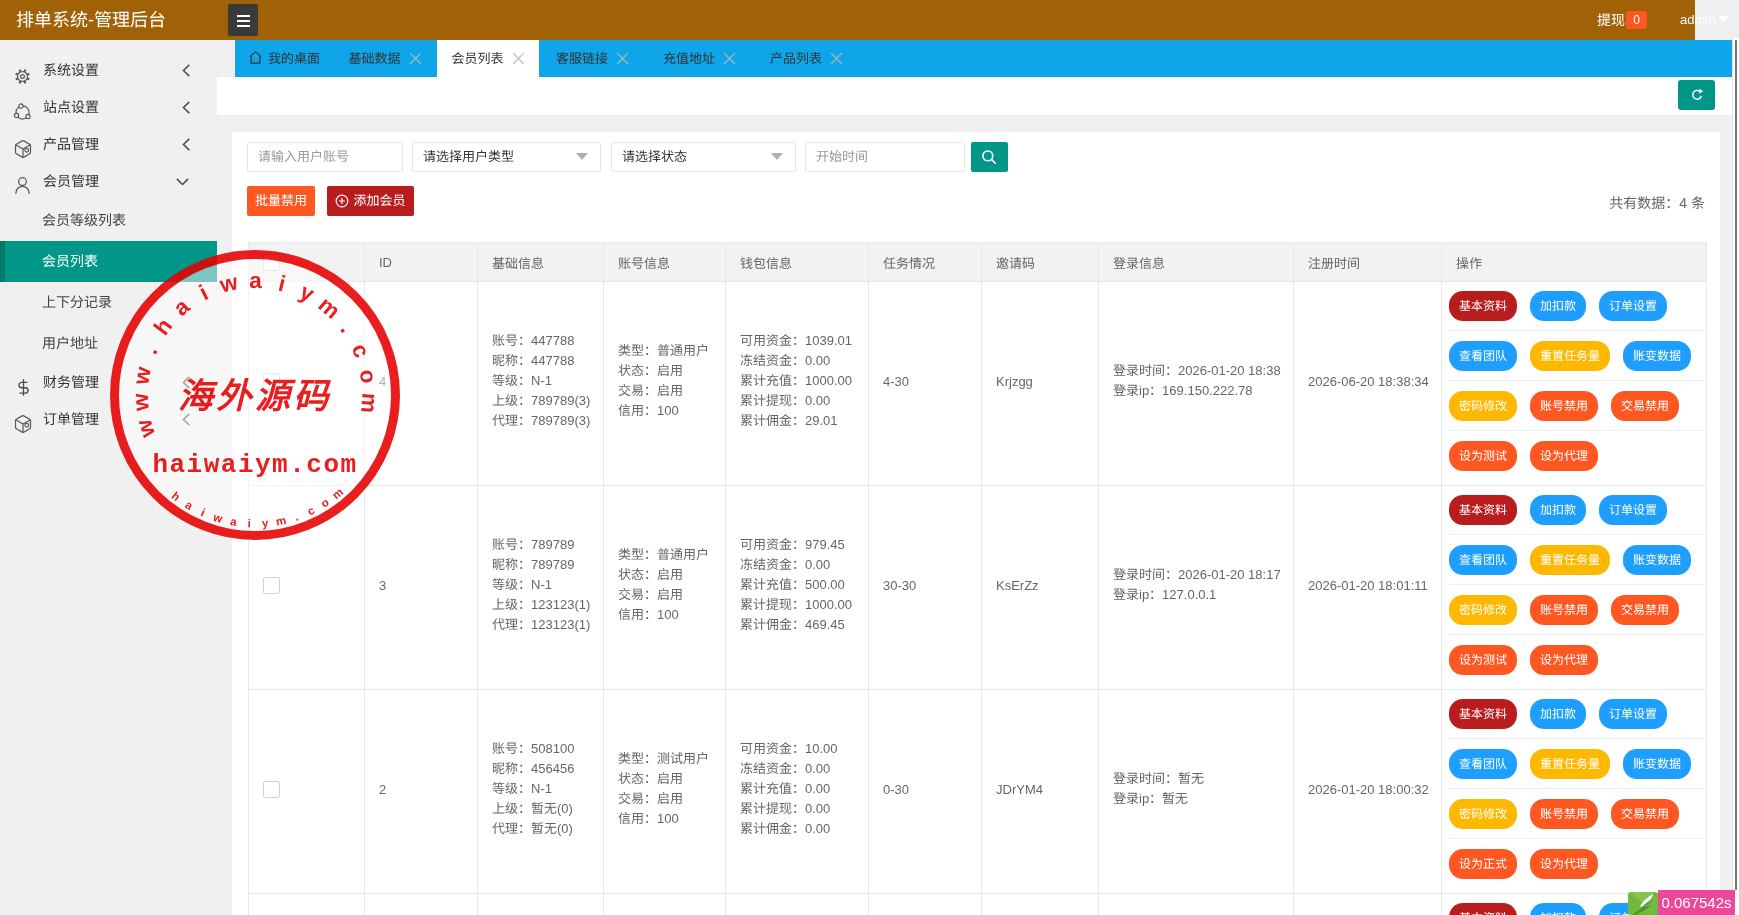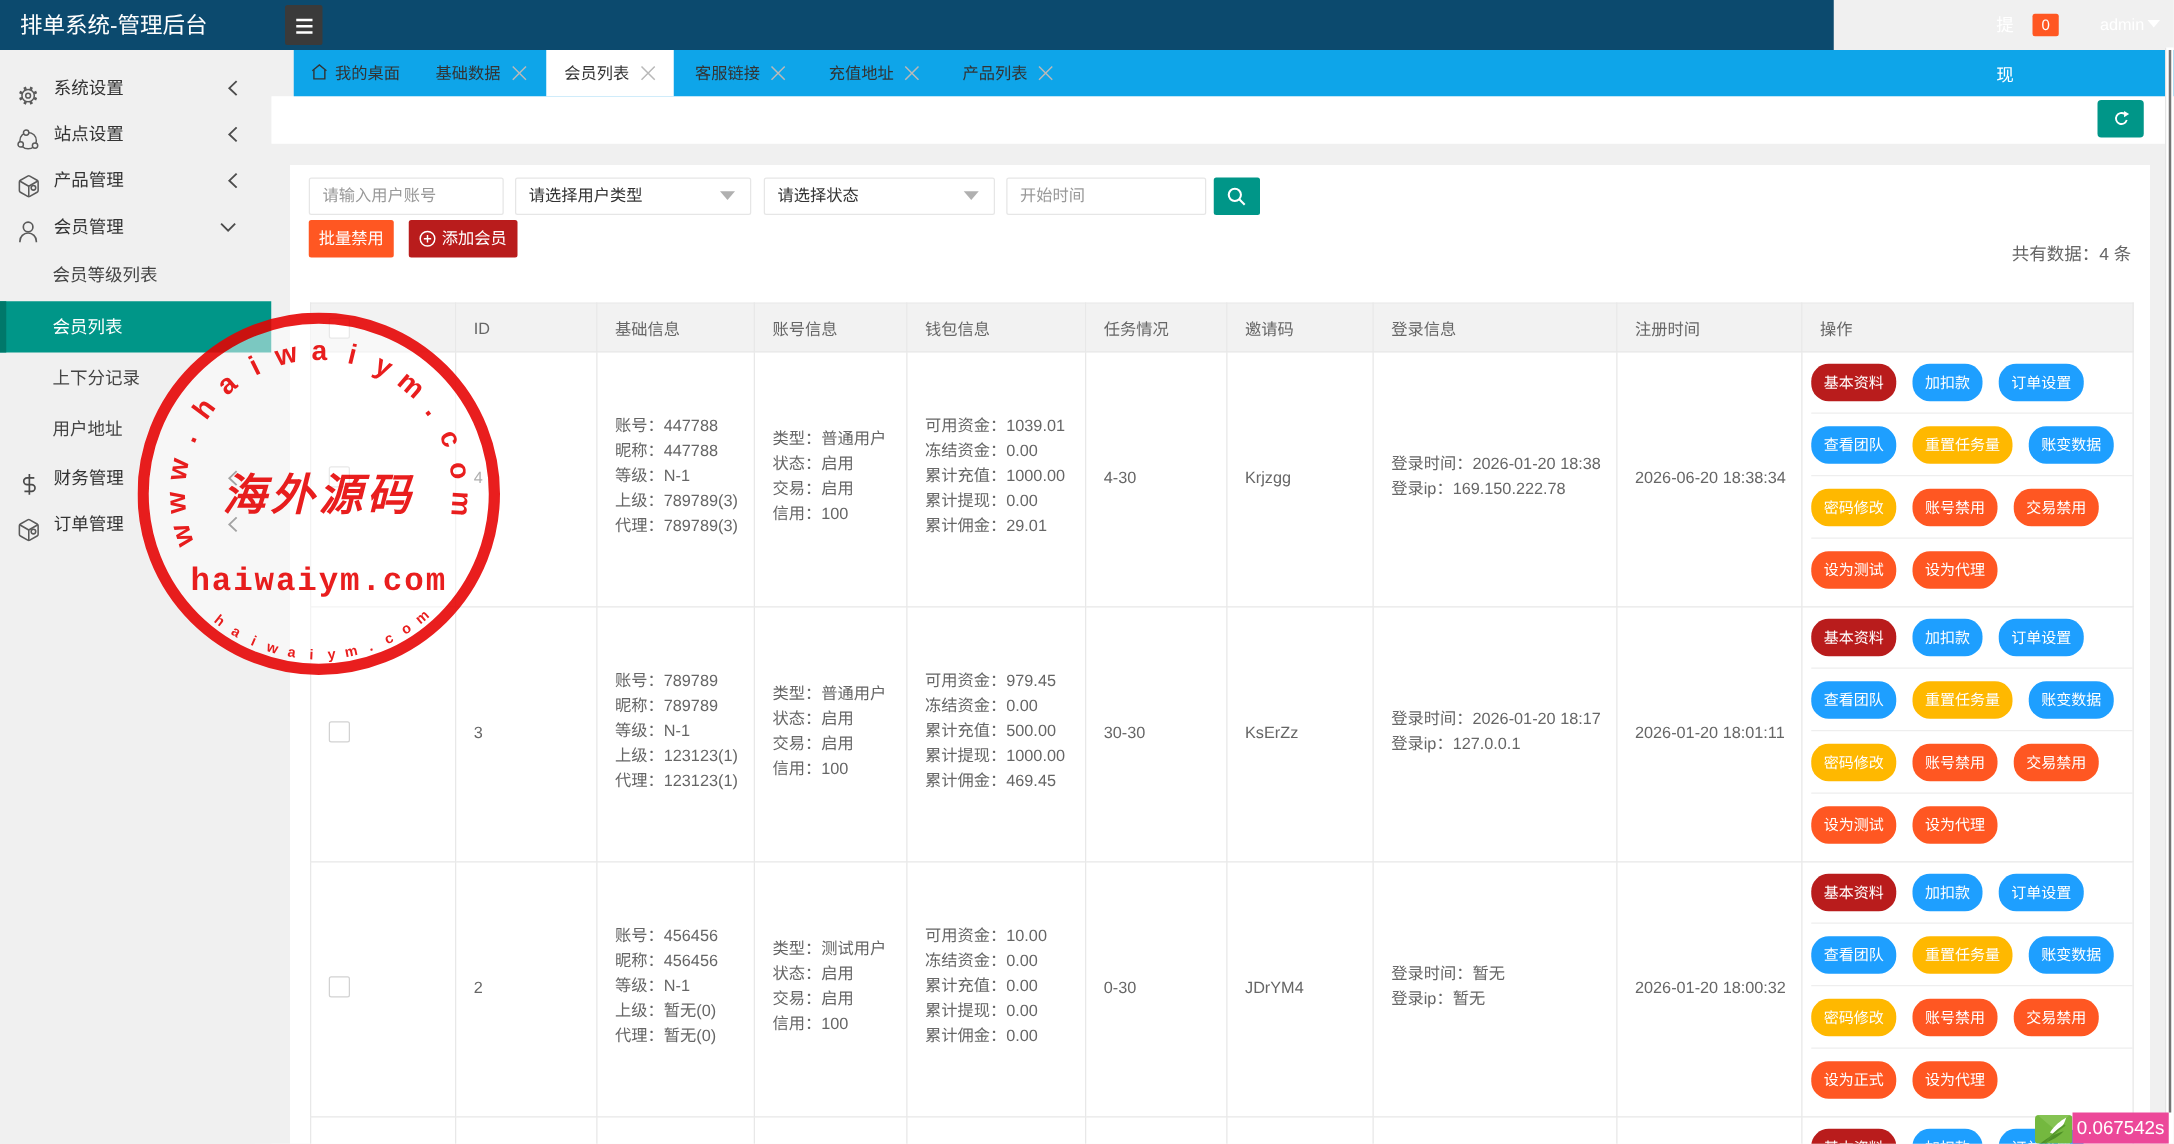--- a/index.html
+++ b/index.html
@@ -1,20 +1,20 @@
 <!DOCTYPE html>
 <html lang="zh-CN"><head>
 <meta charset="utf-8">
 <title>排单系统-管理后台</title>
 <style>
 *{margin:0;padding:0;box-sizing:border-box}
 html,body{width:1739px;height:915px;overflow:hidden}
 body{font-family:"Liberation Sans",sans-serif;background:#f0f0f0;position:relative;font-size:14px;color:#333}
 
-.top{position:absolute;left:0;top:0;width:1467px;height:40px;background:#0c4a6e;z-index:30}
+.top{position:absolute;left:0;top:0;width:1695px;height:40px;background:#a16207;z-index:30}
 .logo{position:absolute;left:16px;top:0;line-height:40px;color:#fff;font-size:18px;font-weight:500}
 .burger{position:absolute;left:228px;top:4px;width:30px;height:32px;background:#3a3a3a;border-radius:2px}
 .burger i{position:absolute;left:9px;width:13px;height:2px;background:#fff}
 .tx{position:absolute;top:0;line-height:40px;color:#fff;font-size:14px}
 .badge{position:absolute;left:1626px;top:11px;width:21px;height:18px;background:#ff5722;border-radius:2px;color:#fff;font-size:12px;text-align:center;line-height:18px}
 .caret{position:absolute;left:1718px;top:16px;width:0;height:0;border:5.5px solid transparent;border-top:6.5px solid #fff}
 
 .side{position:absolute;left:0;top:40px;width:217px;height:875px;background:#f0f0f0;z-index:5}
 .mi{position:relative;height:37px;line-height:37px;color:#333;font-size:14px}
 .mi .ic{position:absolute;left:14px;top:10px;width:17px;height:17px}
@@ -29,21 +29,21 @@
 .tab.on{background:#fff}
 
 .bar{position:absolute;left:217px;top:77px;width:1517px;height:38px;background:#fff;z-index:4}
 .refresh{position:absolute;left:1461px;top:3px;width:37px;height:30px;background:#009688;border-radius:3px}
 
 .card{position:absolute;left:232px;top:132px;width:1488px;height:900px;background:#fff;z-index:3}
 .inp{position:absolute;top:10px;height:30px;border:1px solid #e6e6e6;border-radius:2px;background:#fff;color:#999;font-size:13px;line-height:28px;padding-left:10px}
 .inp b{font-weight:normal;color:#333}
 .selar{position:absolute;top:21px;width:0;height:0;border:6px solid transparent;border-top:7px solid #b0b0b0}
 .sbtn{position:absolute;left:739px;top:10px;width:37px;height:30px;background:#009688;border-radius:2px}
-.btn{position:absolute;top:44px;height:30px;line-height:30px;border-radius:2px;color:#fff;font-size:13px;text-align:center}
+.btn{position:absolute;top:54px;height:30px;line-height:30px;border-radius:2px;color:#fff;font-size:13px;text-align:center}
 .total{position:absolute;left:1073px;top:56px;width:400px;line-height:30px;text-align:right;font-size:14px;color:#666}
 
 table{border-collapse:collapse;table-layout:fixed;position:absolute;left:16px;top:110px;width:1457px}
 th,td{border:1px solid #e8e8e8;font-weight:normal;text-align:left;vertical-align:middle;padding:0 5px 5px 14px;font-size:13px;color:#666}
 thead tr{height:39px;background:#f2f2f2}
 th{padding:0 5px 0 14px !important}
 tbody tr{height:204px;background:#fff}
 td .ln{line-height:20px}
 .cb{width:17px;height:17px;border:1px solid #d2d2d2;border-radius:2px;background:#fff}
 td.op{padding:9px 0 12px 7px;vertical-align:top}
@@ -326,21 +326,21 @@
 <div class="bg1"><span class="ab yel">密码修改</span><span class="ab ora">账号禁用</span><span class="ab ora">交易禁用</span></div>
 <div class="bg2"><span class="ab ora">设为测试</span><span class="ab ora">设为代理</span></div>
 </td>
 </tr>
 <tr>
 <td>
             <div class="cb"></div>
           </td>
 <td>2</td>
 <td>
-            <div class="ln">账号：456456</div>
+            <div class="ln">账号：508100</div>
             <div class="ln">昵称：456456</div>
             <div class="ln">等级：N-1</div>
             <div class="ln">上级：暂无(0)</div>
             <div class="ln">代理：暂无(0)</div>
           </td>
 <td>
             <div class="ln">类型：测试用户</div>
             <div class="ln">状态：启用</div>
             <div class="ln">交易：启用</div>
             <div class="ln">信用：100</div>

